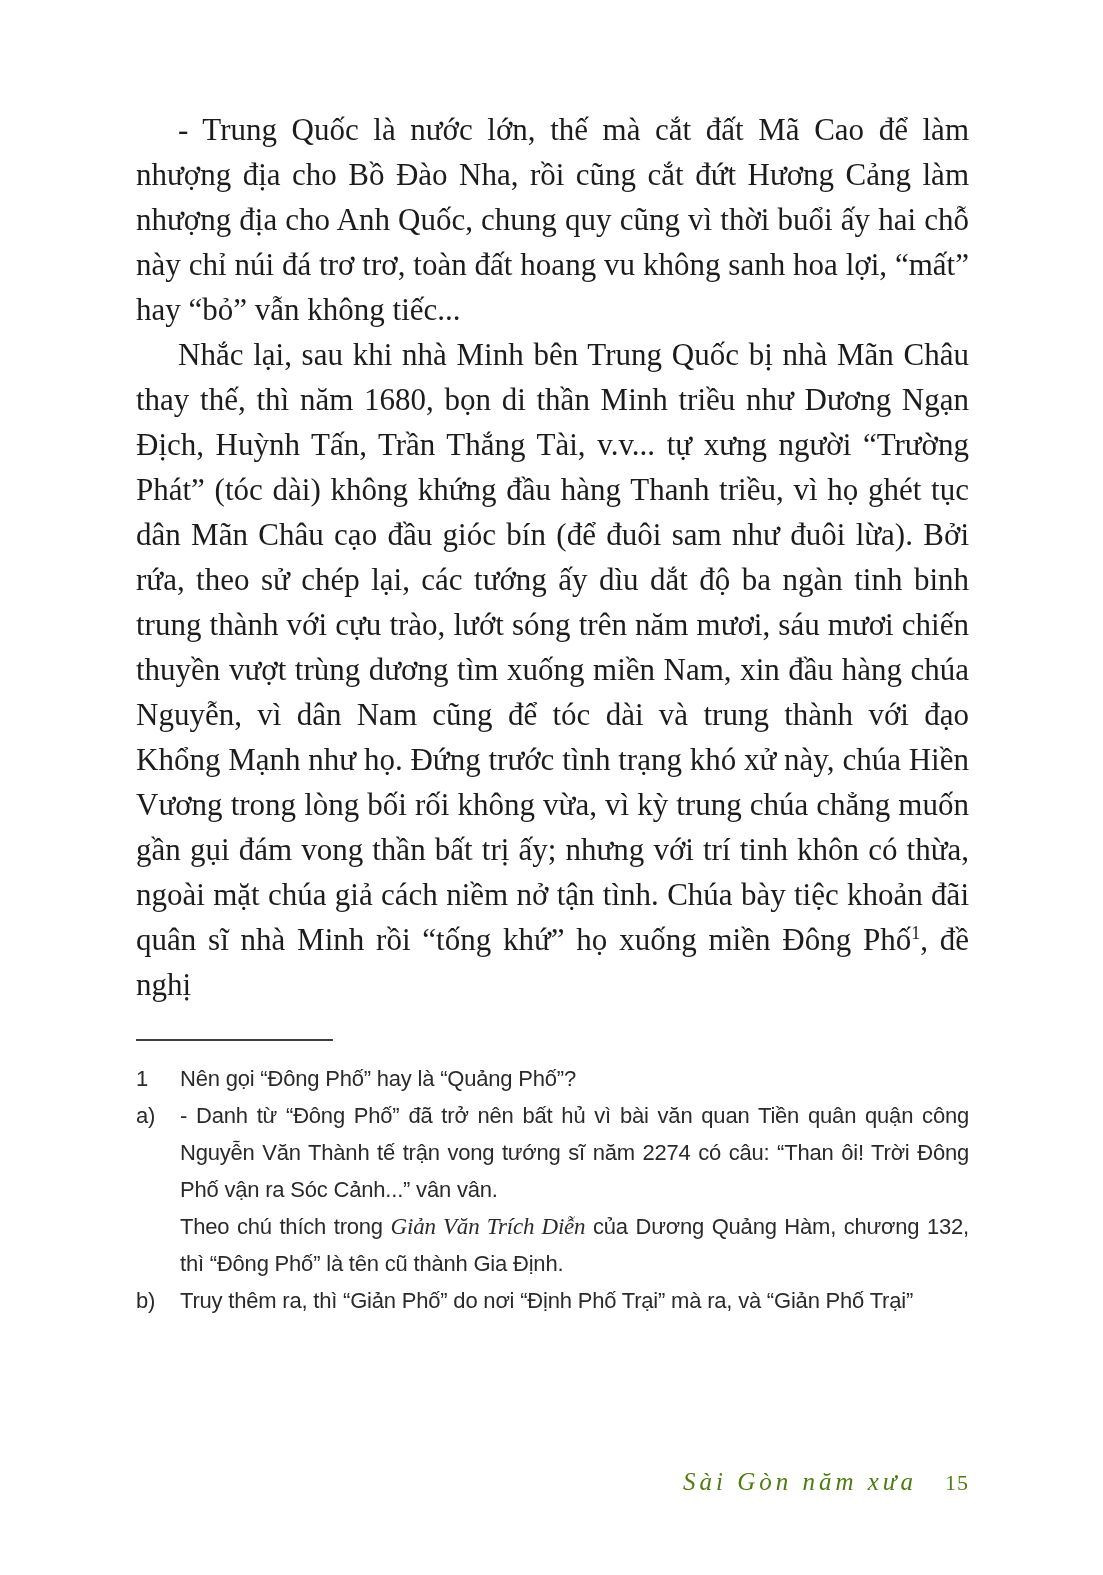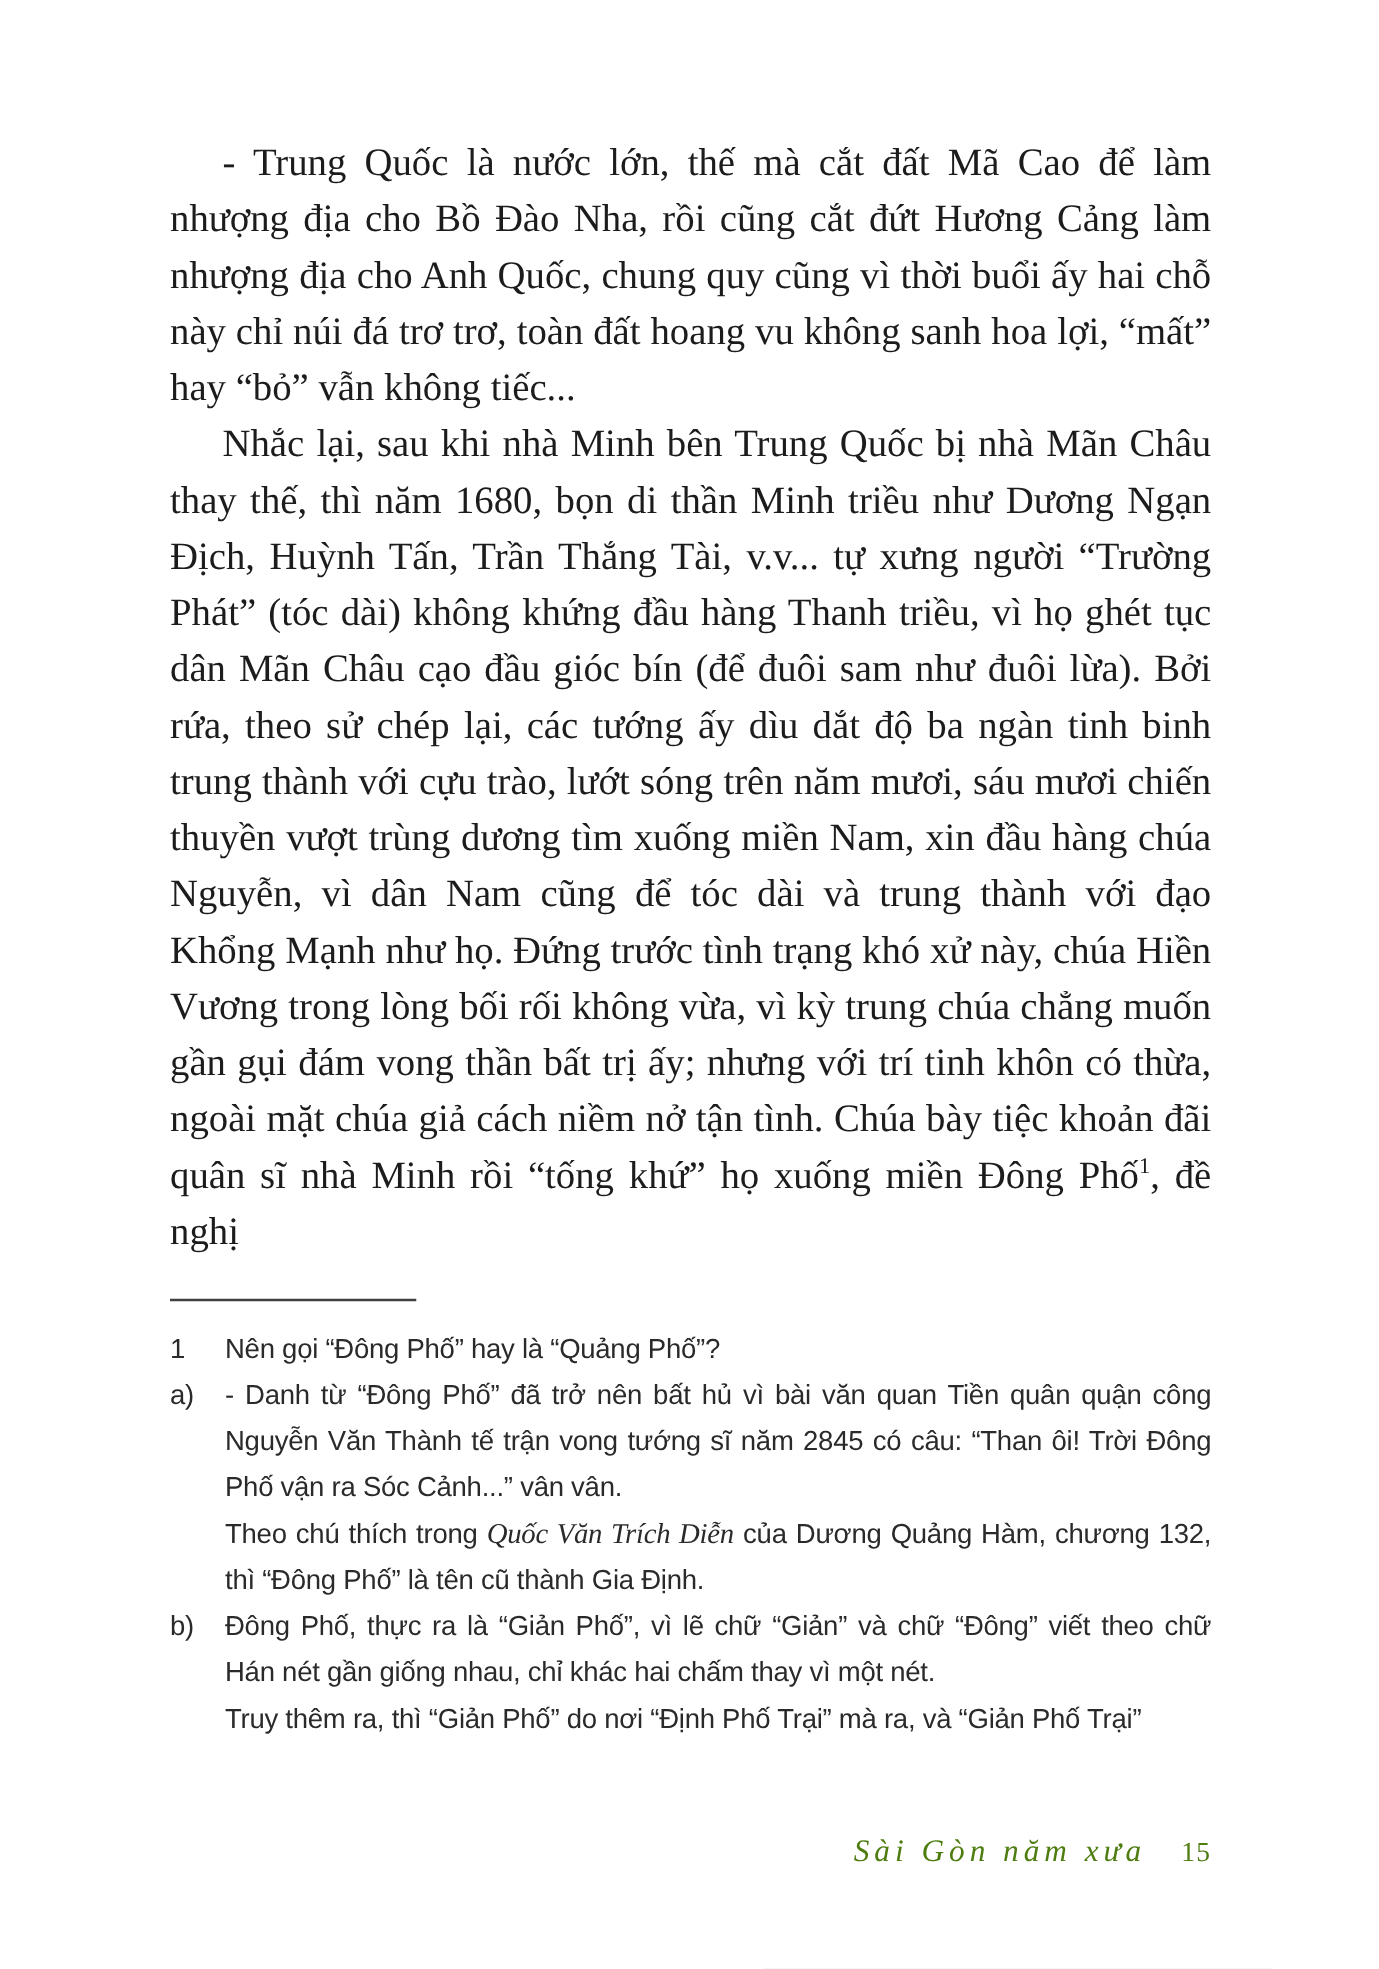--- a/index.html
+++ b/index.html
@@ -99,28 +99,27 @@
   <section class="footnotes">
       <div class="fn-item">
         <div class="fn-marker">1</div>
         <div class="fn-content">
           <div class="fn-para">Nên gọi “Đông Phố” hay là “Quảng Phố”?</div>
         </div>
       </div>
       <div class="fn-item">
         <div class="fn-marker">a)</div>
         <div class="fn-content">
-          <div class="fn-para">- Danh từ “Đông Phố” đã trở nên bất hủ vì bài văn quan Tiền quân quận công Nguyễn Văn Thành tế trận vong tướng sĩ năm 2845 có câu: “Than ôi! Trời Đông Phố vận ra Sóc Cảnh...” vân vân.</div>
-          <div class="fn-para">Theo chú thích trong <span class="ital">Quốc Văn Trích Diễn</span> của Dương Quảng Hàm, chương 132, thì “Đông Phố” là tên cũ thành Gia Định.</div>
+          <div class="fn-para">- Danh từ “Đông Phố” đã trở nên bất hủ vì bài văn quan Tiền quân quận công Nguyễn Văn Thành tế trận vong tướng sĩ năm 2274 có câu: “Than ôi! Trời Đông Phố vận ra Sóc Cảnh...” vân vân.</div>
+          <div class="fn-para">Theo chú thích trong <span class="ital">Giản Văn Trích Diễn</span> của Dương Quảng Hàm, chương 132, thì “Đông Phố” là tên cũ thành Gia Định.</div>
         </div>
       </div>
       <div class="fn-item">
         <div class="fn-marker">b)</div>
         <div class="fn-content">
-          <div class="fn-para">Đông Phố, thực ra là “Giản Phố”, vì lẽ chữ “Giản” và chữ “Đông” viết theo chữ Hán nét gần giống nhau, chỉ khác hai chấm thay vì một nét.</div>
           <div class="fn-para">Truy thêm ra, thì “Giản Phố” do nơi “Định Phố Trại” mà ra, và “Giản Phố Trại”</div>
         </div>
       </div>
     </section>
 
   <div class="footer">
     <span class="footer-title">Sài Gòn năm xưa</span>
     <span class="footer-page">15</span>
   </div>
 

